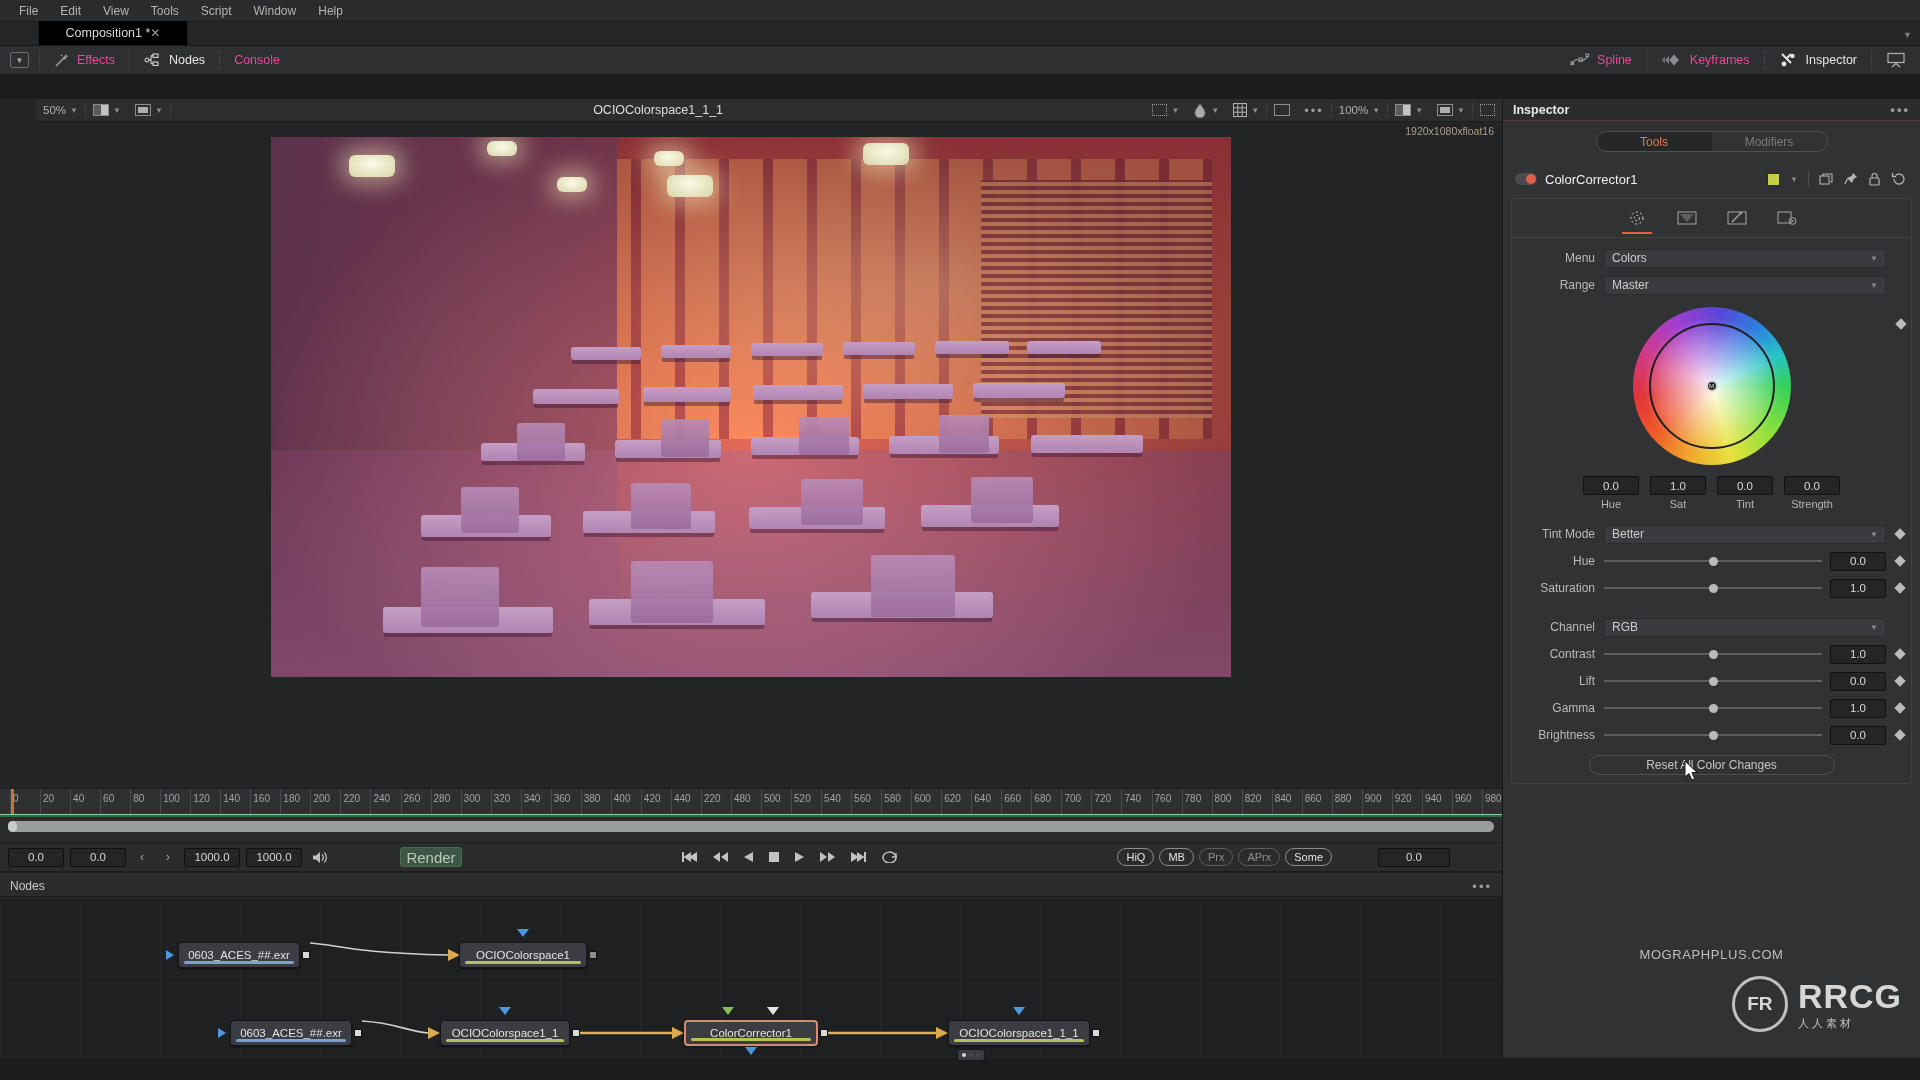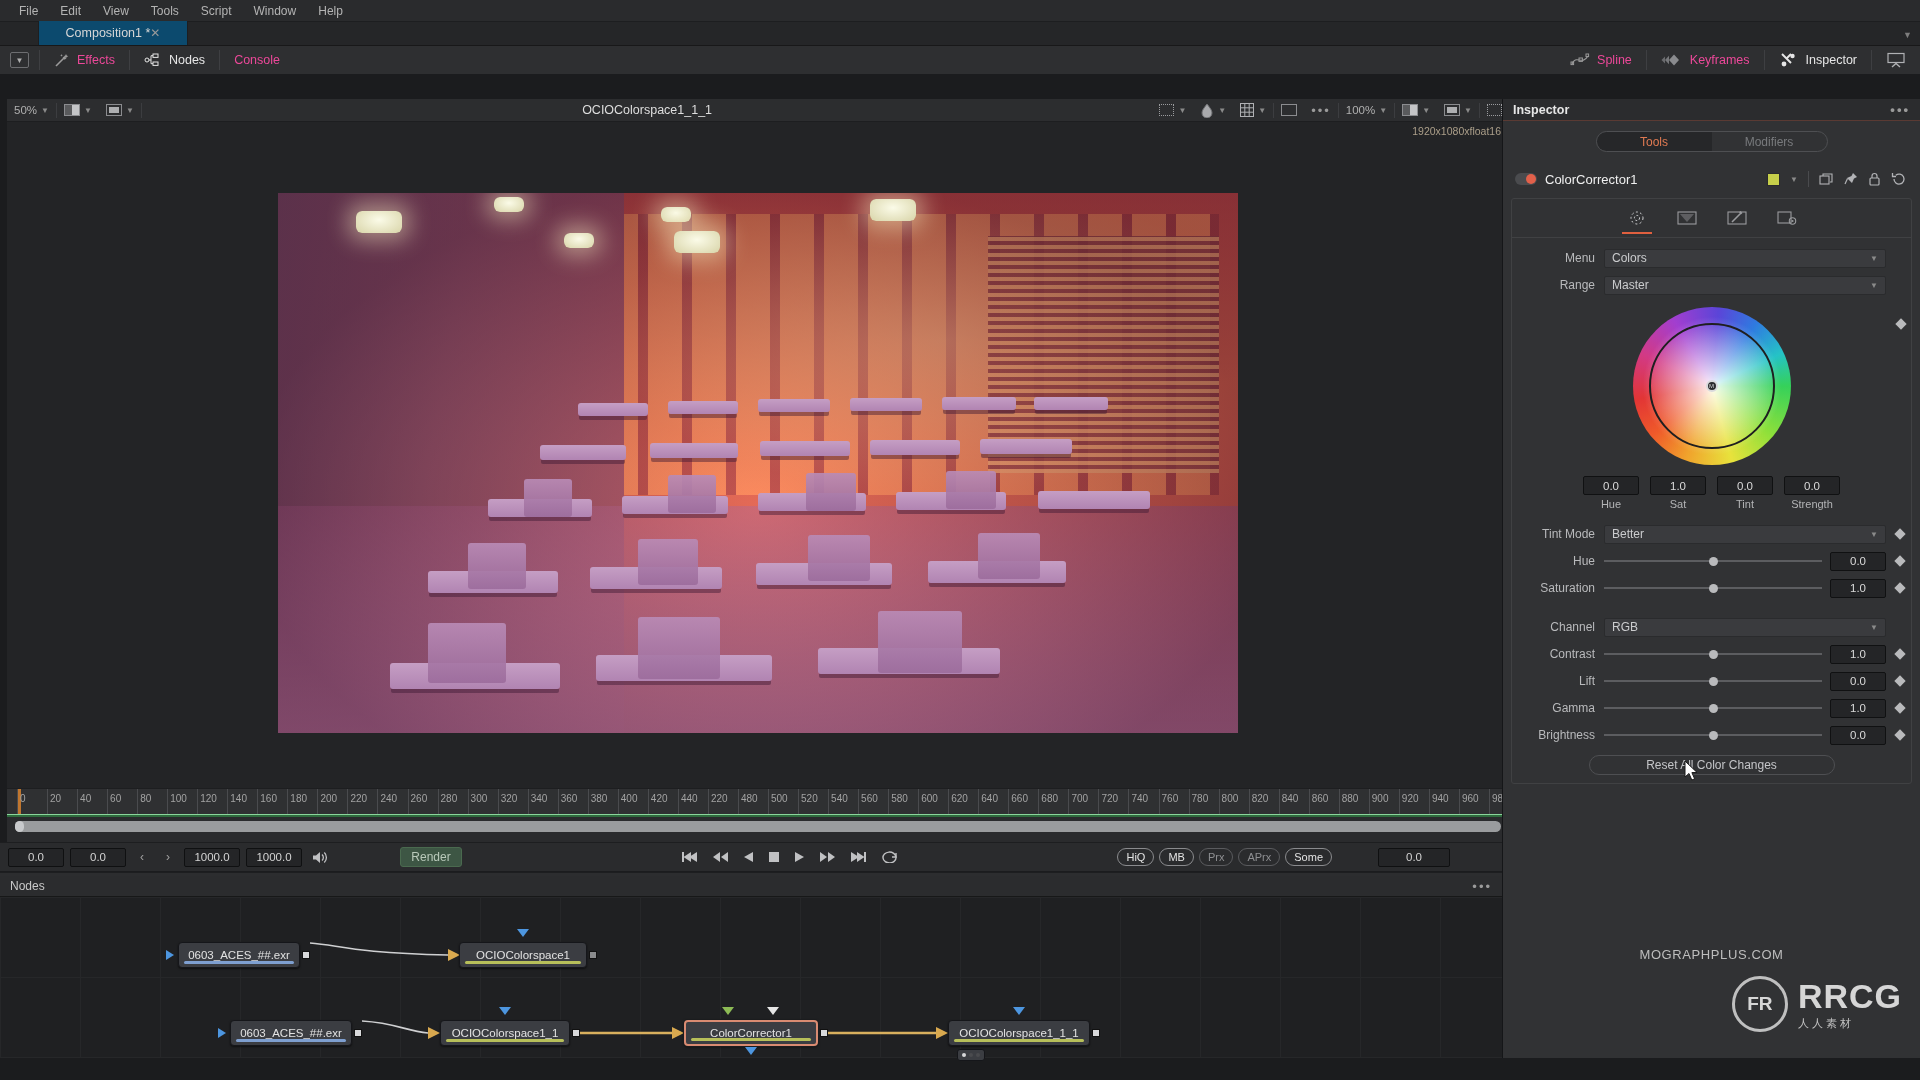--- a/index.html
+++ b/index.html
@@ -35,21 +35,21 @@
     padding-left: 8px; border-bottom: 1px solid #1d1e20;
   }
   .menu-item { padding: 0 11px; font-size: 12px; color: #b4b4b4; line-height: 22px; }
 
   
   .tabbar {
     height: 24px; background: #252628; display: flex; align-items: flex-end;
     border-bottom: 1px solid #181819; position: relative;
   }
   .comp-tab {
-    height: 24px; min-width: 150px; background: #0c4a6e;
+    height: 24px; min-width: 150px; background: #000000;
     display: flex; align-items: center; justify-content: center; 
     padding: 0 14px; font-size: 12.5px; color: #d6d6d6;
     border-left: 1px solid #1d1e20; border-right: 1px solid #1d1e20;
     margin-left: 38px;
   }
   .comp-tab .x { color: #9a9a9a; font-size: 12px; }
   .tab-caret { position: absolute; right: 8px; bottom: 5px; color: #7d7d7d; font-size: 9px; }
 
   
   .maintoolbar {
@@ -65,22 +65,23 @@
   .tb-box {
     width: 19px; height: 16px; border: 1px solid #6d6e71; border-radius: 2px;
     display: flex; align-items: center; justify-content: center; margin: 0 10px;
     color: #b0b0b0; font-size: 8px;
   }
   .spacer { flex: 1; }
   svg { display: block; }
 
   
   .viewer-col {
-    position: absolute; left: 7px; top: 99px; width: 1502px; bottom: 219px;
+    position: absolute; left: 0; top: 99px; width: 1502px; bottom: 219px;
     background: #232426;
+    padding-left: 36px;
   }
   .viewer-toolbar {
     height: 23px; background: #2c2d2f; display: flex; align-items: center;
     font-size: 11.5px; color: #b0b0b0; border-bottom: 1px solid #1d1e20;
   }
   .vt-cell { display: flex; align-items: center; gap: 4px; padding: 0 7px; height: 23px; }
   .vt-div { width: 1px; height: 15px; background: #3c3d40; }
   .vt-title { flex: 1; text-align: center; color: #dedede; font-size: 12.5px; }
   .caret { font-size: 8px; color: #8a8a8a; }
   .sq-icon { width: 16px; height: 12px; border: 1px solid #8b8c8f; }
@@ -89,21 +90,21 @@
   .sq-split i:first-child { background:#595a5c; }
   .sq-split i:last-child { background:#c3c4c6; }
   .sq-inset { width: 16px; height: 12px; border: 1px solid #8b8c8f; padding: 2px 2px 2px 2px; }
   .sq-inset i { display:block; width:100%; height:100%; background:#aeafb1; }
   .sq-dot { width: 15px; height: 12px; border: 1px dotted #9a9b9e; }
   .grid-ico { width: 14px; height: 14px; }
   .dots { letter-spacing: 2px; color: #9a9a9a; font-size: 13px; }
 
   .viewer-area {
     position: absolute; left: 0; top: 23px; right: 0; bottom: 73px;
-    background: #232426; display: flex; align-items: center; justify-content: center;
+    background: #232426; display: flex; align-items: flex-start; justify-content: center;
     overflow: hidden;
   }
   .res-label {
     position: absolute; right: 8px; top: 3px; font-size: 10.5px; color: #c2b39a; opacity: .85;
   }
   .image-wrap { position: relative; margin-top: 15px; width: 960px; height: 540px; }
 
   
   .scene { position:absolute; inset:0; overflow:hidden; background:#3a2030; }
   .scene .wallL { position:absolute; left:0; top:0; width:36%; height:100%;
@@ -139,21 +140,21 @@
   .green-bar { height:3px; background:#2e6b3d; border-top:1px solid #8bd49b; }
   .hscroll { height:11px; margin:4px 8px 0 8px; background:#9a9c9e; border-radius:6px; position:relative; }
   .hscroll i { position:absolute; left:0; top:0; width:9px; height:11px; background:#c8cacc; border-radius:6px; }
 
   .transport { height:29px; display:flex; align-items:center; gap:6px; padding:0 8px;
     border-top:1px solid #1d1e20; }
   .numfield { width:56px; height:19px; background:#242527; border:1px solid #0f1011; border-radius:2px;
     display:flex; align-items:center; justify-content:center; font-size:11.5px; color:#d3d3d3; }
   .arrowbtn { width:20px; text-align:center; color:#a0a0a0; font-size:12px; }
   .render-btn { width:62px; height:20px; border:1px solid #4a6a4f; border-radius:3px;
-    background:#3d5644; color:#b9c9ba; font-size:12px; display:flex; align-items:center; justify-content:center; }
+    background:#3d5644; color:#b9c9ba; font-size:15px; display:flex; align-items:center; justify-content:center; }
   .tp-icons { display:flex; align-items:center; gap:14px; color:#b7b7b7; }
   .pill { height:18px; padding:0 8px; border:1px solid #5a5b5e; border-radius:9px;
     display:flex; align-items:center; font-size:11px; color:#8e8f92; }
   .pill.on { color:#e3e3e3; border-color:#8a8b8e; }
 
   
   .toolstrip {
     position:absolute; left:0; top:auto; width:1502px; height:37px; background:#2c2d2f;
     border-top:1px solid #1d1e20; border-bottom:1px solid #1d1e20;
     display:flex; align-items:center; gap:4px; padding-left:120px;

